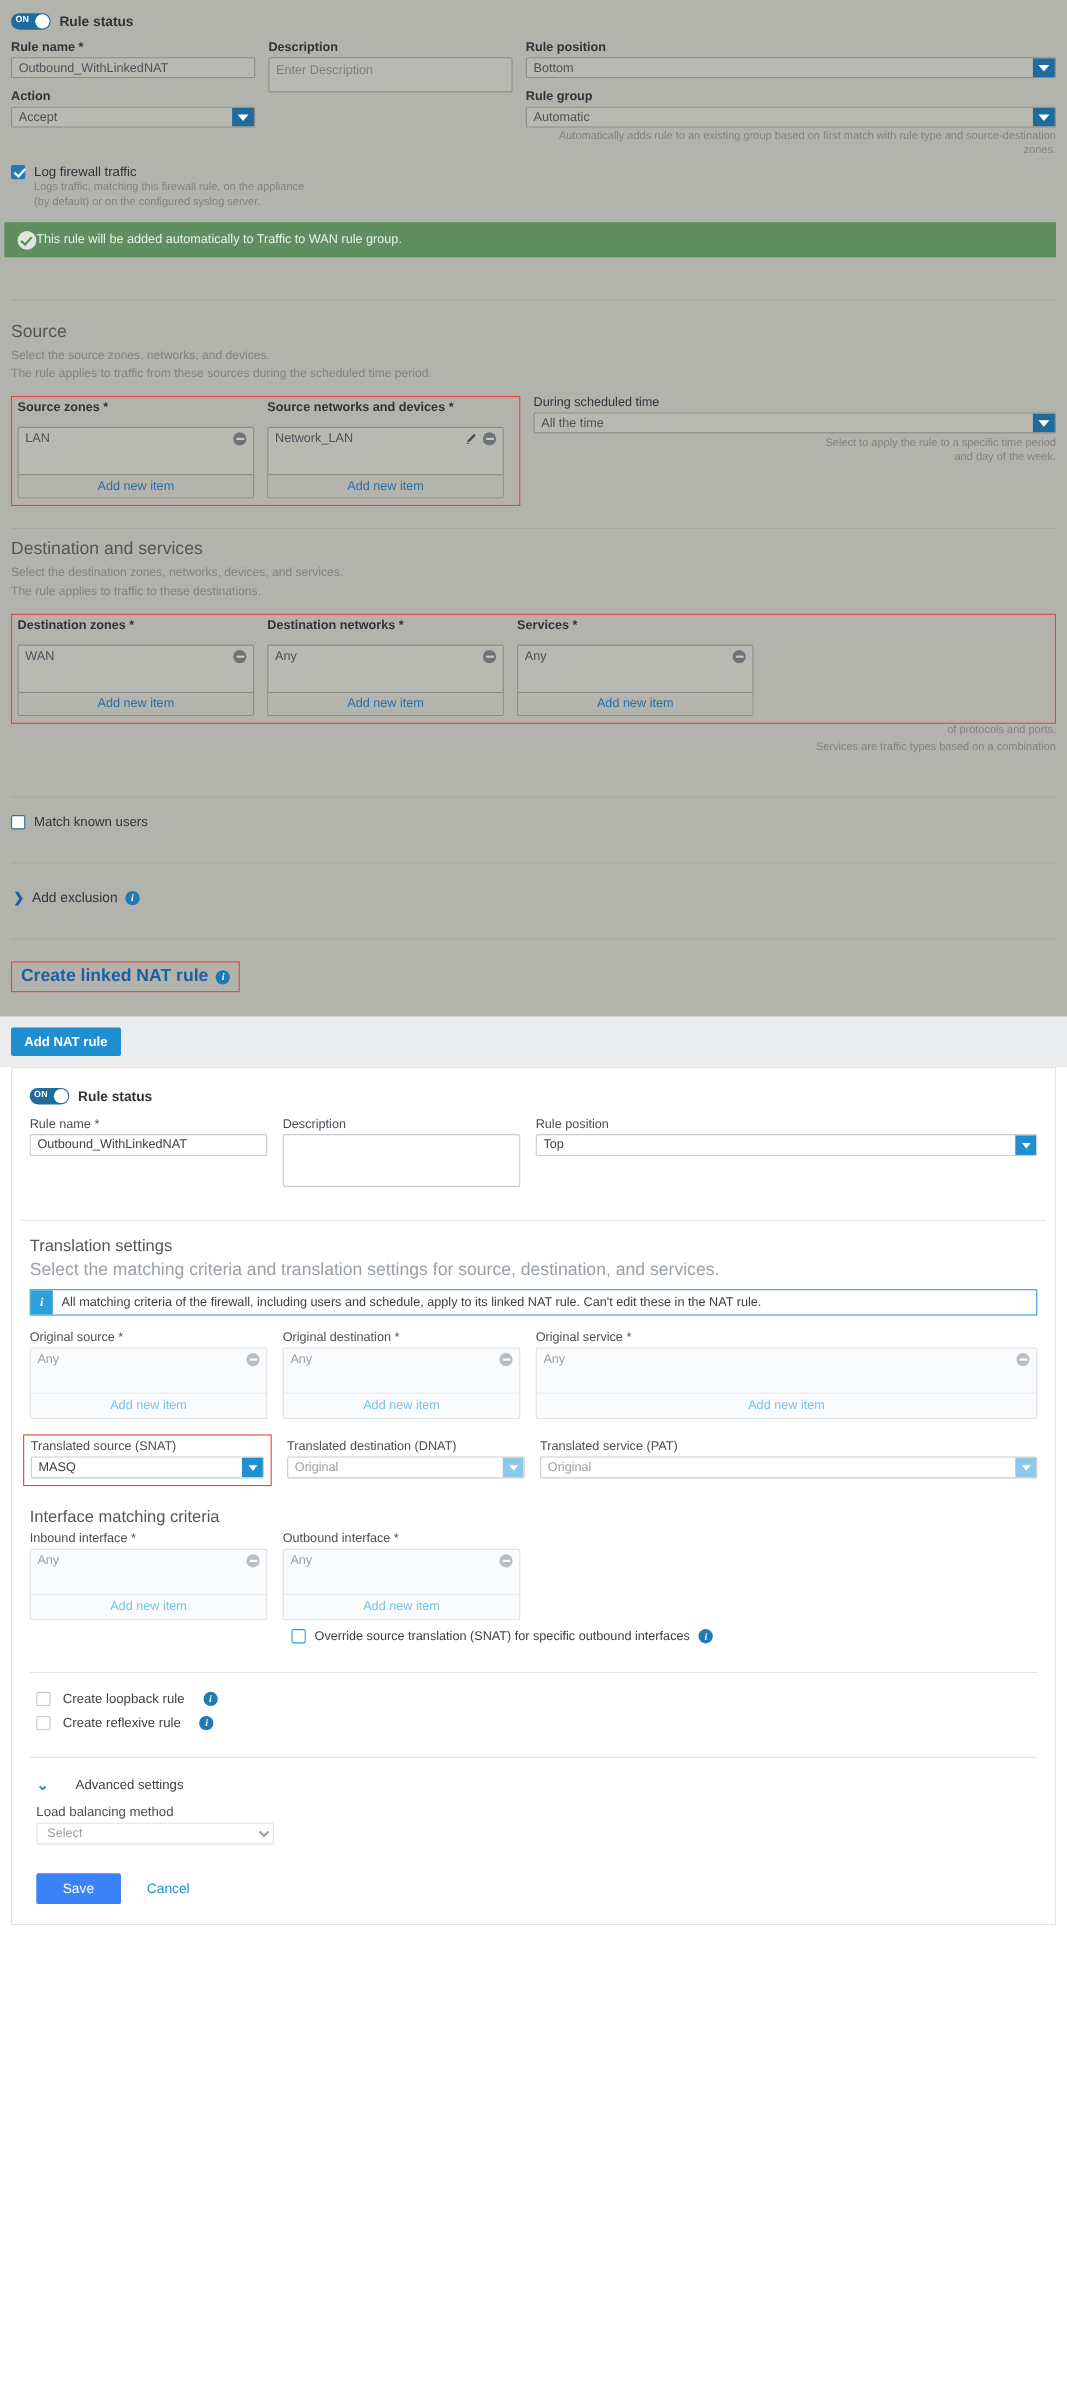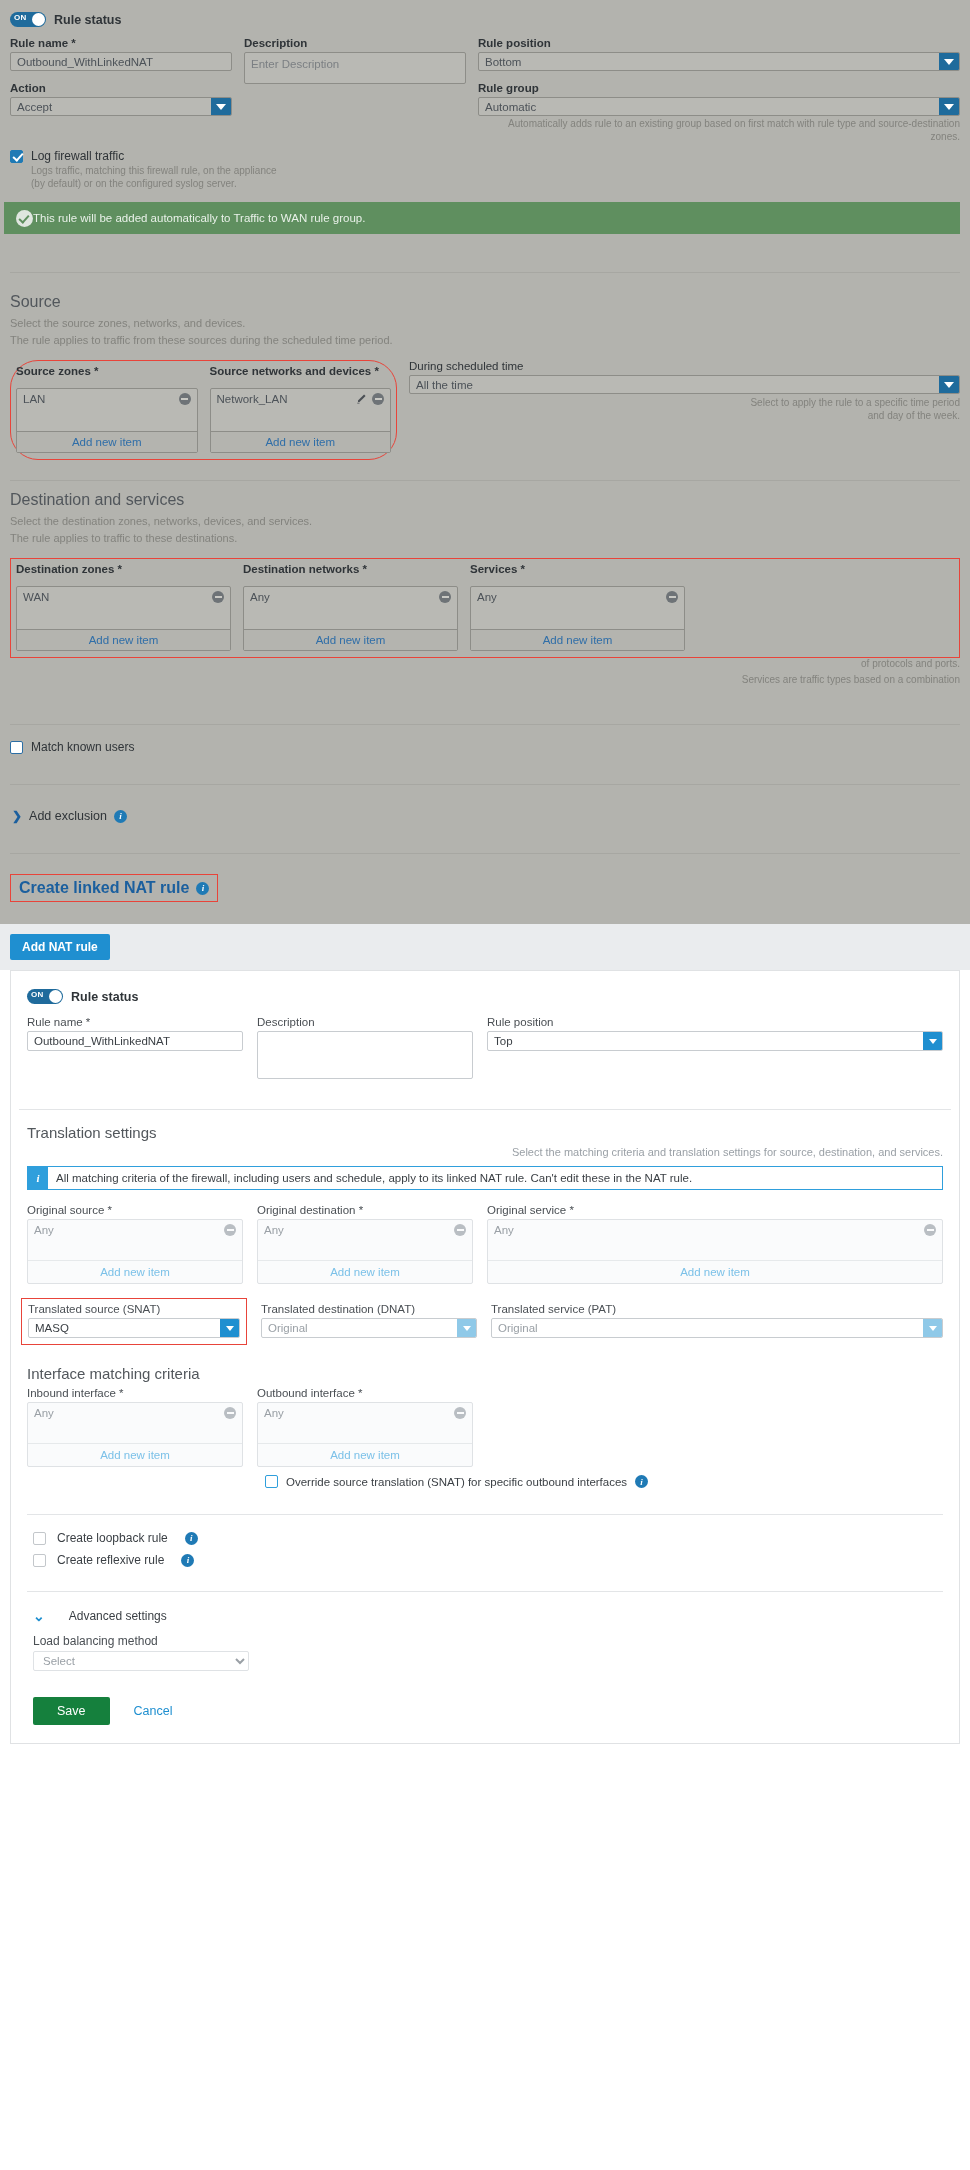--- a/index.html
+++ b/index.html
@@ -159,21 +159,21 @@
     font-size:11.5px; color:#3a3f44;
   }
   .n-select .val { padding:0 6px; }
   .n-select.muted .val { color:#9aa0a6; }
   .n-select .arrow { width:19px; align-self:stretch; background:#1f8fd0; display:flex; align-items:center; justify-content:center; }
   .n-select .arrow.light { background:#8fc9e8; }
   .n-select .arrow::after { content:""; border-left:4px solid transparent; border-right:4px solid transparent; border-top:5px solid #fff; display:block; }
 
   .n-sep { height:1px; background:#e3e5e7; margin:10px 0; }
   .n-sect-title { font-size:15px; color:#52575c; font-weight:normal; margin:0 0 5px 0; }
-  .n-sect-sub { font-size:11px; color:#9aa0a6;text-align:right; }
+  .n-sect-sub { font-size:16px; color:#9aa0a6; }
 
   .info-banner {
     border:1px solid #2f9fdc; background:#fff; display:flex; align-items:stretch;
     min-height:24px; margin-top:8px;
   }
   .info-banner .ibar { width:20px; background:#2f9fdc; display:flex; align-items:center; justify-content:center; flex:0 0 auto; }
   .info-banner .ibar span { color:#fff; font-style:italic; font-weight:bold; font-size:11px; font-family:"Liberation Serif", serif; }
   .info-banner .itxt { padding:5px 8px; font-size:11.5px; color:#3a3f44; }
 
   .n-listbox { border:1px solid #dfe2e5; background:#fafbfc; border-radius:2px; width:100%; }
@@ -189,21 +189,21 @@
   .n-cb.grey { border:1px solid #c3c7cb; }
 
   .chev-down { color:#1f8fd0; font-weight:bold; font-size:14px; }
 
   .sel-native {
     height:20px; width:100%; border:1px solid #dfe2e5; background:#fff; border-radius:2px;
     font-size:11.5px; color:#9aa0a6; padding:1px 5px;
     font-family:"Liberation Sans", sans-serif;
   }
   .btn-save {
-    background:#15803d; color:#fff; border:none; border-radius:2px; font-size:12.5px;
+    background:#3b82f6; color:#fff; border:none; border-radius:2px; font-size:12.5px;
     padding:7px 24px; cursor:pointer; font-family:"Liberation Sans", sans-serif;
   }
   .btn-cancel { background:none; border:none; color:#1f8fd0; font-size:12.5px; cursor:pointer;
     padding:7px 12px; font-family:"Liberation Sans", sans-serif; }
 </style>
 </head>
 <body>
 
 <div class="page">
 
@@ -270,21 +270,21 @@
     <div class="spacer-md"></div>
 
     <div class="fw-inner">
       <div class="sect-title">Source</div>
       <div class="sect-sub">Select the source zones, networks, and devices.</div>
       <div class="sect-sub">The rule applies to traffic from these sources during the scheduled time period.</div>
 
       <div style="height:12px;"></div>
 
       <div class="row" style="gap:12px; align-items:flex-start;">
-        <div class="redbox" style="display:flex; gap:12px; width:387px;border-radius:28px;">
+        <div class="redbox" style="display:flex; gap:12px; width:463px;">
           <div style="width:215px;">
             <span class="fld-label">Source zones *</span>
             <div class="listbox">
               <div class="items">
                 <div class="lb-item">
                   <span>LAN</span>
                   <span class="icons">
                       <span class="minus-ico"></span>
                     </span>
                 </div>

